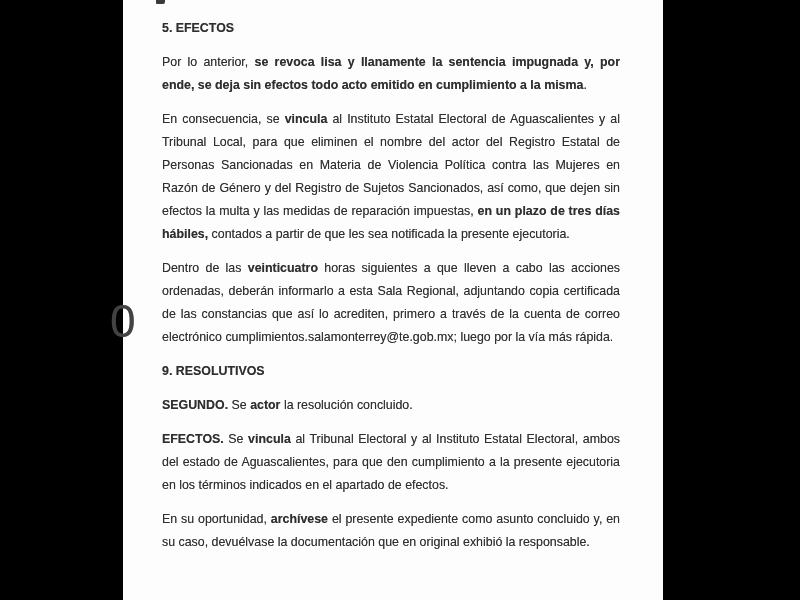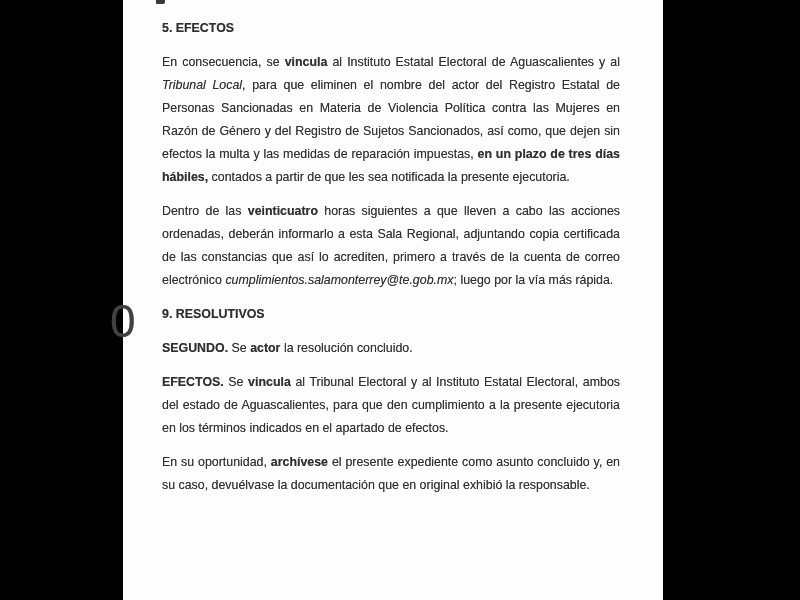--- a/index.html
+++ b/index.html
@@ -46,21 +46,21 @@
     color: #2f2f2f;
     text-align: justify;
     text-shadow: 0 0 0.5px rgba(47,47,47,0.55);
   }
   .doc p {
     margin: 0 0 11px 0;
   }
   .doc p:last-child { margin-bottom: 0; }
   .run-n { font-weight: 400; font-style: normal; }
   .run-b { font-weight: 700; }
-  .run-i { font-style: italic; }
+  .run-i { }
   .block-heading { font-weight: 700; }
   .artifact-digit {
     position: absolute;
     left: 110px;
     top: 297px;
     z-index: 3;
     font-size: 46px;
     line-height: 48px;
     font-weight: 400;
     color: #424242;
@@ -78,20 +78,21 @@
   }
 </style>
 </head>
 <body>
 
 <div class="screen">
 
   <div class="paper" style="background: rgb(253, 253, 253);">
     <div class="doc" id="doc" style="color: rgb(47, 47, 47);">
         <p class="block-heading"><span class="run-b">5. EFECTOS</span></p>
+        <p class="block-paragraph"><span class="run-n">Por lo anterior, </span><span class="run-b">se revoca lisa y llanamente la sentencia impugnada y, por ende, se deja sin efectos todo acto emitido en cumplimiento a la misma</span><span class="run-n">.</span></p>
         <p class="block-paragraph"><span class="run-n">En consecuencia, se </span><span class="run-b">vincula</span><span class="run-n"> al Instituto Estatal Electoral de Aguascalientes y al </span><span class="run-i">Tribunal Local</span><span class="run-n">, para que eliminen el nombre del actor del Registro Estatal de Personas Sancionadas en Materia de Violencia Política contra las Mujeres en Razón de Género y del Registro de Sujetos Sancionados, así como, que dejen sin efectos la multa y las medidas de reparación impuestas, </span><span class="run-b">en un plazo de tres días hábiles,</span><span class="run-n"> contados a partir de que les sea notificada la presente ejecutoria.</span></p>
         <p class="block-paragraph"><span class="run-n">Dentro de las </span><span class="run-b">veinticuatro</span><span class="run-n"> horas siguientes a que lleven a cabo las acciones ordenadas, deberán informarlo a esta Sala Regional, adjuntando copia certificada de las constancias que así lo acrediten, primero a través de la cuenta de correo electrónico </span><span class="run-i">cumplimientos.salamonterrey@te.gob.mx</span><span class="run-n">; luego por la vía más rápida.</span></p>
         <p class="block-heading"><span class="run-b">9. RESOLUTIVOS</span></p>
         <p class="block-paragraph"><span class="run-b">SEGUNDO.</span><span class="run-n"> Se </span><span class="run-b">actor</span><span class="run-n"> la resolución concluido.</span></p>
         <p class="block-paragraph"><span class="run-b">EFECTOS.</span><span class="run-n"> Se </span><span class="run-b">vincula</span><span class="run-n"> al Tribunal Electoral y al Instituto Estatal Electoral, ambos del estado de Aguascalientes, para que den cumplimiento a la presente ejecutoria en los términos indicados en el apartado de efectos.</span></p>
         <p class="block-paragraph"><span class="run-n">En su oportunidad, </span><span class="run-b">archívese</span><span class="run-n"> el presente expediente como asunto concluido y, en su caso, devuélvase la documentación que en original exhibió la responsable.</span></p>
       </div>
   </div>
 
   <div class="letterbox left"></div>

